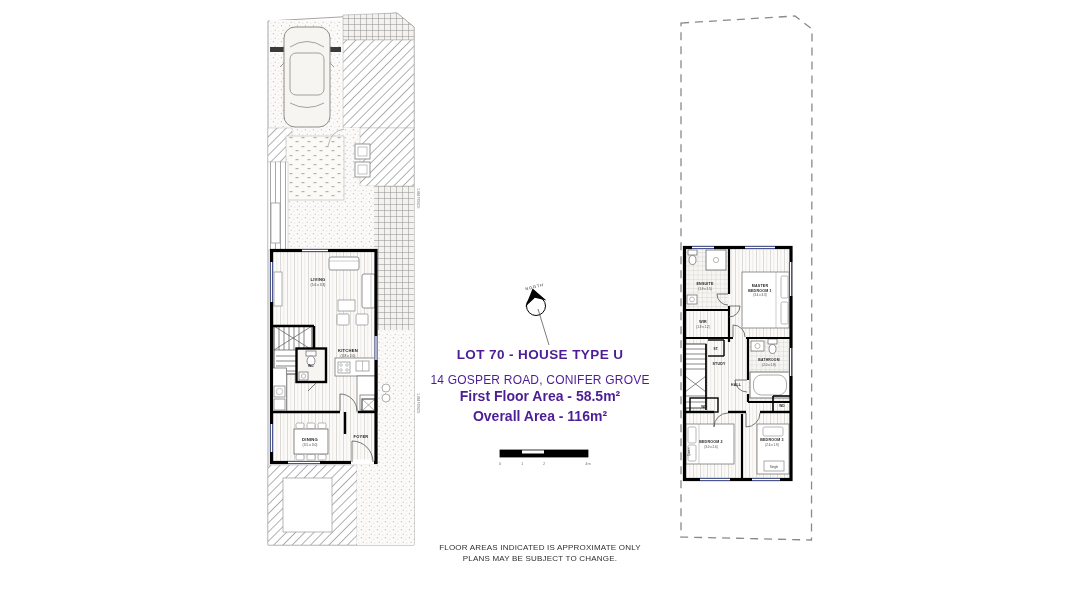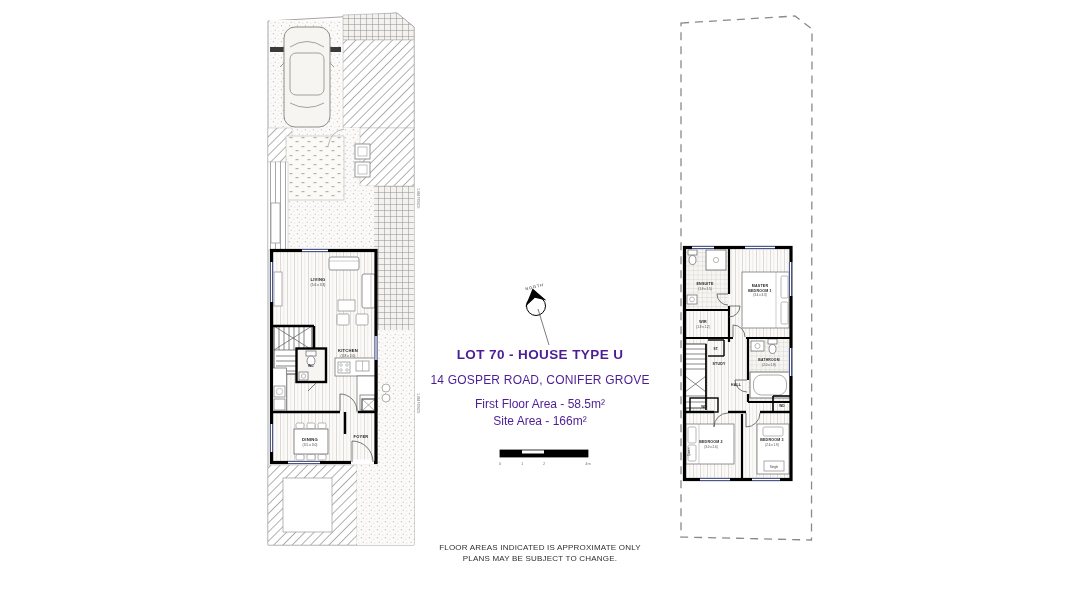--- a/index.html
+++ b/index.html
@@ -6,21 +6,21 @@
   .canvas{position:relative;width:1084px;height:602px;background:#ffffff;overflow:hidden;
           font-family:"Liberation Sans",sans-serif;}
   svg{position:absolute;left:0;top:0;}
   text{font-family:"Liberation Sans",sans-serif;}
   .rm{font-weight:bold;fill:#1d1d1d;letter-spacing:.2px;}
   .dm{fill:#3c3c3c;}
   .tiny{fill:#777;}
   .center-block{position:absolute;left:408px;top:347px;width:264px;text-align:center;color:#4c1d95;}
   .cb-title{font-size:13.5px;font-weight:bold;letter-spacing:.4px;}
   .cb-address{font-size:12px;margin-top:11px;letter-spacing:.2px;}
-  .cb-areas{font-size:12px;font-weight:normal;margin-top:9px;line-height:1.42;}
+  .cb-areas{font-size:14px;font-weight:bold;line-height:1.42;}
   .disclaimer{position:absolute;left:380px;top:543px;width:320px;text-align:center;
               font-size:8px;color:#2e2e2e;line-height:1.35;letter-spacing:.2px;}
 </style>
 </head>
 <body>
 
 <div class="canvas">
 
 <svg width="1084" height="602" viewBox="0 0 1084 602">
   <defs>
@@ -367,21 +367,21 @@
     <text class="tiny" x="544" y="464.5" font-size="4" text-anchor="middle">2</text>
     <text class="tiny" x="588" y="464.5" font-size="4" text-anchor="middle">4m</text>
   </g>
 </svg>
 
 <div class="center-block">
   <div class="cb-title">LOT 70 - HOUSE TYPE U</div>
   <div class="cb-address">14 GOSPER ROAD, CONIFER GROVE</div>
   <div class="cb-areas">
     <div>First Floor Area - 58.5m²</div>
-    <div>Site Area - 166m²</div>
+    <div>Overall Area - 116m²</div>
   </div>
 </div>
 
 <div class="disclaimer">
   <div>FLOOR AREAS INDICATED IS APPROXIMATE ONLY</div>
   <div>PLANS MAY BE SUBJECT TO CHANGE.</div>
 </div>
 
 </div>
 

